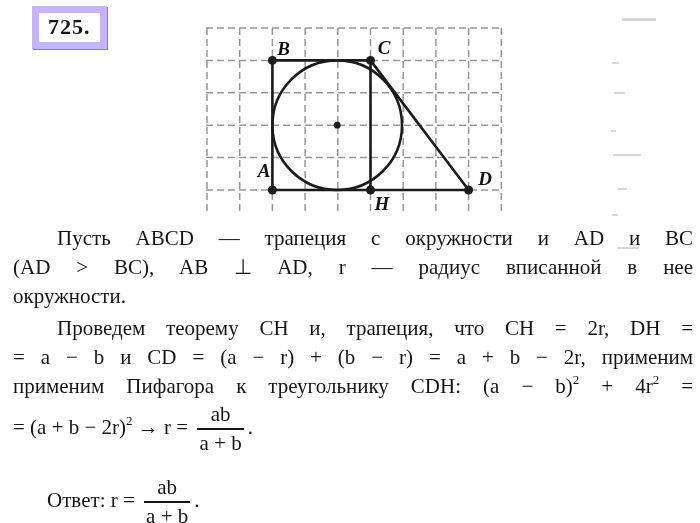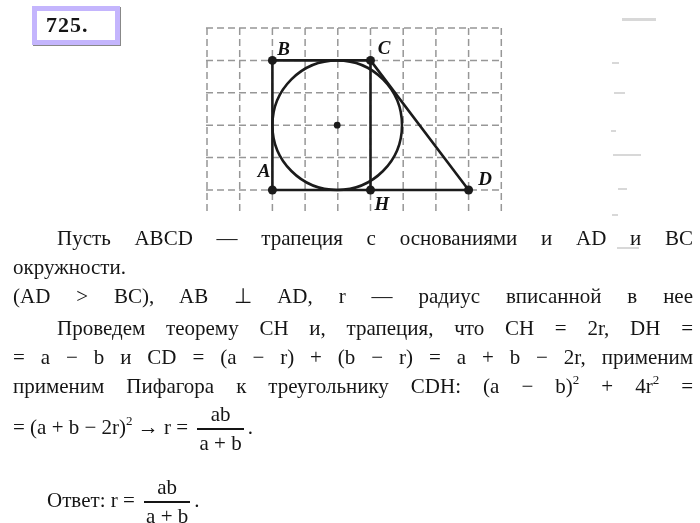--- a/index.html
+++ b/index.html
@@ -2,21 +2,21 @@
 <html><head>
 <meta charset="utf-8">
 <style>
   html,body{margin:0;padding:0;}
   body{
     width:700px;height:523px;position:relative;background:#ffffff;
     font-family:"Liberation Serif",serif;color:#151515;overflow:hidden;
   }
   .problem-box{
     position:absolute;left:32px;top:6px;
-    border:5px solid #c4b5fd;padding:1px 26px 2px 9px;background:#fff;
+    border:7px solid #c4b5fd;padding:1px 9px 2px 9px;background:#fff;
     box-shadow:1px 1px 0 #888;
   }
   .problem-box span{font-weight:700;font-size:22px;letter-spacing:1px;font-family:"Liberation Serif",serif;}
   #fig{position:absolute;left:0;top:0;}
   .vlabel{font-family:"Liberation Serif",serif;font-style:italic;font-weight:700;font-size:19px;}
   .solution{position:absolute;left:13px;top:224px;width:680px;font-size:21px;}
   .tline{height:29px;line-height:29px;white-space:nowrap;}
   .jl{text-align:justify;text-align-last:justify;}
   .ind{text-indent:44px;}
   .p2{margin-top:3px;}
@@ -66,23 +66,23 @@
     <circle cx="370.5" cy="190" r="4.5" fill="#1b1b1b"></circle>
     <circle cx="337.2" cy="125.2" r="3.4" fill="#1b1b1b"></circle>
     <text x="283.5" y="54.5" text-anchor="middle" class="vlabel" fill="#111111">B</text>
     <text x="384" y="53.5" text-anchor="middle" class="vlabel" fill="#111111">C</text>
     <text x="264" y="177" text-anchor="middle" class="vlabel" fill="#111111">A</text>
     <text x="485" y="185" text-anchor="middle" class="vlabel" fill="#111111">D</text>
     <text x="382" y="210" text-anchor="middle" class="vlabel" fill="#111111">H</text>
   </svg>
 
 <div class="solution">
-  <div class="tline jl ind"><span>Пусть </span><span class="it">ABCD</span><span> — трапеция с основаниями и </span><span class="it">AD</span><span> и </span><span class="it">BC</span></div>
+  <div class="tline jl ind"><span>Пусть </span><span class="it">ABCD</span><span> — трапеция с окружности и </span><span class="it">AD</span><span> и </span><span class="it">BC</span></div>
+  <div class="tline jl"><span>(</span><span class="it">AD</span><span> &gt; </span><span class="it">BC</span><span>), </span><span class="it">AB</span><span> ⊥ </span><span class="it">AD</span><span>, </span><span class="it">r</span><span> — радиус вписанной в нее</span></div>
   <div class="tline"><span>окружности.</span></div>
-  <div class="tline jl"><span>(</span><span class="it">AD</span><span> &gt; </span><span class="it">BC</span><span>), </span><span class="it">AB</span><span> ⊥ </span><span class="it">AD</span><span>, </span><span class="it">r</span><span> — радиус вписанной в нее</span></div>
   <div class="p2">
     <div class="tline jl ind"><span>Проведем теорему </span><span class="it">CH</span><span> и, трапеция, что </span><span class="it">CH</span><span> = 2</span><span class="it">r</span><span>, </span><span class="it">DH</span><span> =</span></div>
     <div class="tline jl"><span>= </span><span class="it">a</span><span> − </span><span class="it">b</span><span> и </span><span class="it">CD</span><span> = (</span><span class="it">a</span><span> − </span><span class="it">r</span><span>) + (</span><span class="it">b</span><span> − </span><span class="it">r</span><span>) = </span><span class="it">a</span><span> + </span><span class="it">b</span><span> − 2</span><span class="it">r</span><span>, применим</span></div>
     <div class="tline jl"><span>применим Пифагора к треугольнику </span><span class="it">CDH</span><span>: (</span><span class="it">a</span><span> − </span><span class="it">b</span><span>)</span><sup>2</sup><span> + 4</span><span class="it">r</span><sup>2</sup><span> =</span></div>
     <div class="frow"><span>= (</span><span class="it">a</span><span> + </span><span class="it">b</span><span> − 2</span><span class="it">r</span><span>)</span><sup>2</sup><span> → </span><span class="it">r</span><span> = </span><span class="frac"><span class="num"><span class="it">ab</span></span><span class="den"><span class="it">a</span><span> + </span><span class="it">b</span></span></span><span>.</span></div>
   </div>
   <div class="frow answer"><span>Ответ: </span><span class="it">r</span><span> = </span><span class="frac"><span class="num"><span class="it">ab</span></span><span class="den"><span class="it">a</span><span> + </span><span class="it">b</span></span></span><span>.</span></div>
 </div>
 
 <div class="art" style="left:622px;top:18px;width:34px;height:3px;"></div>

